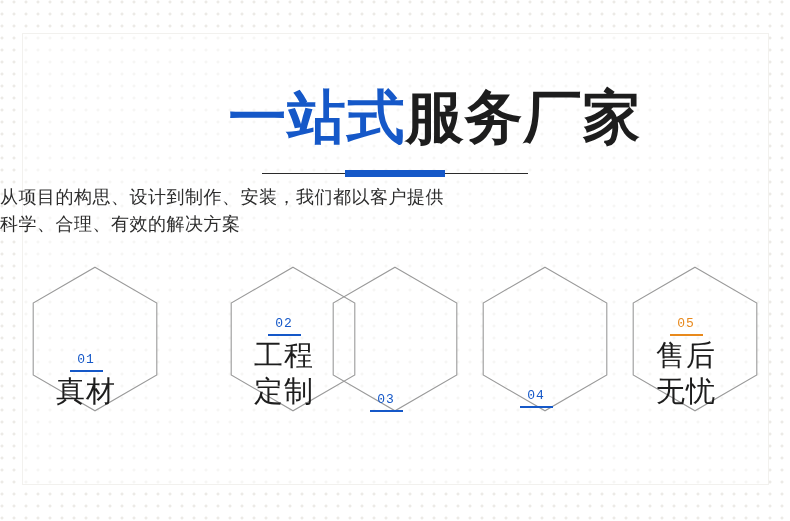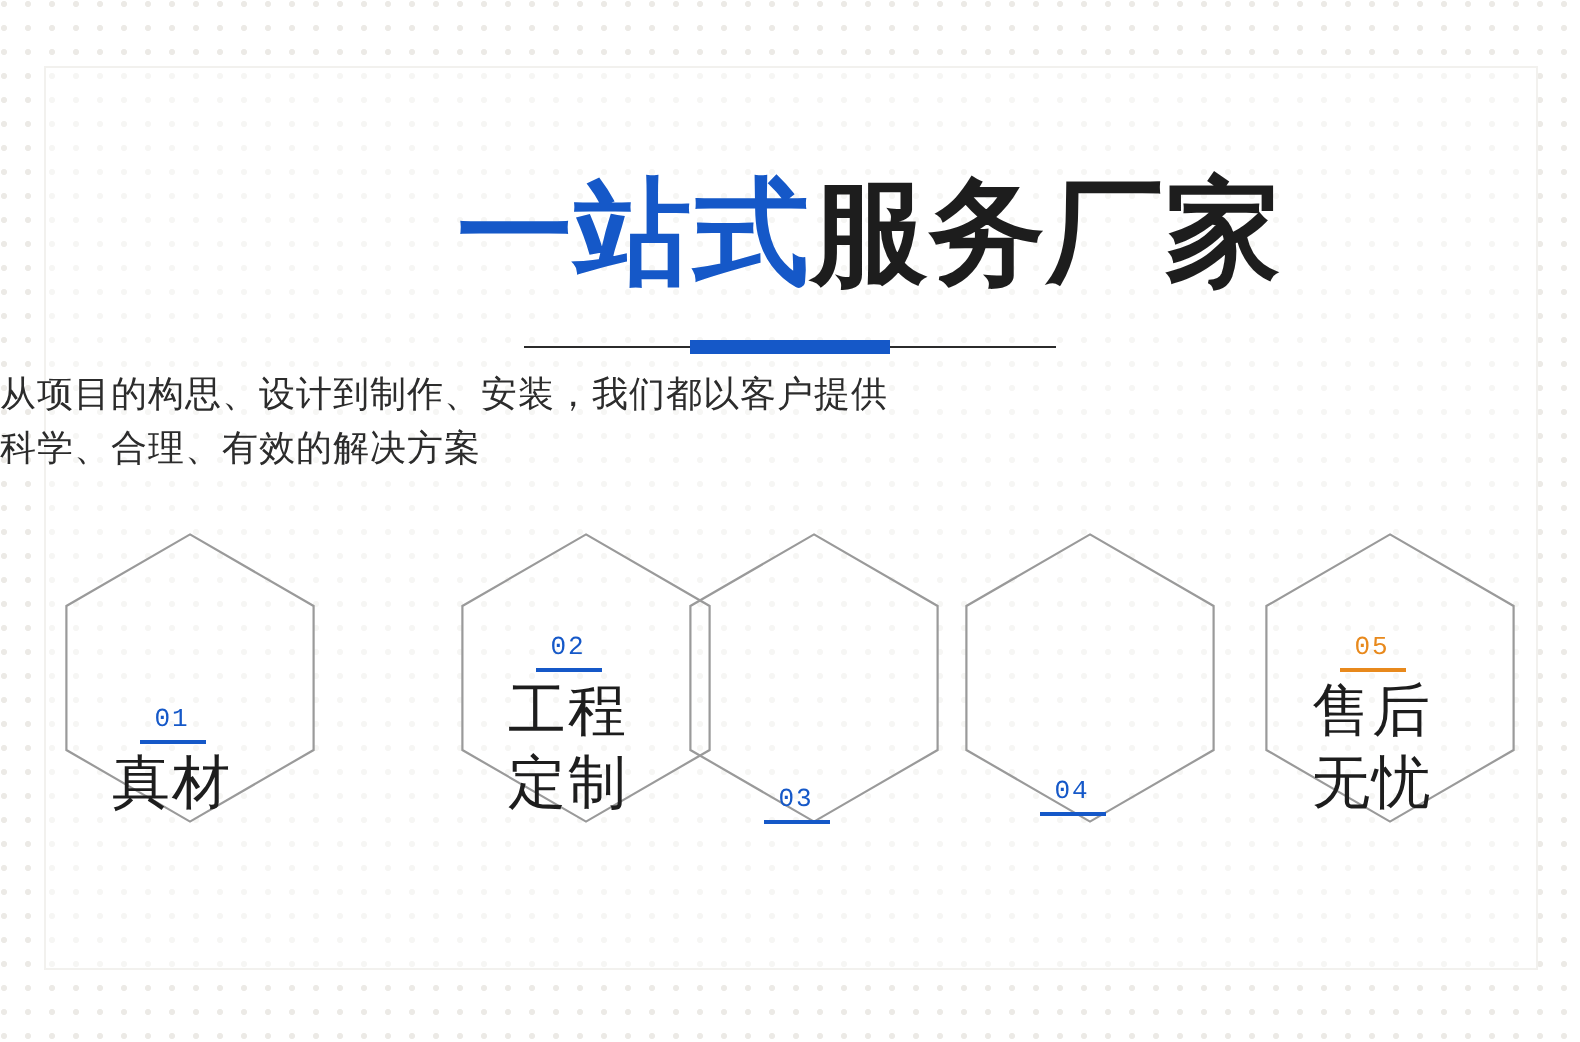--- a/index.html
+++ b/index.html
@@ -203,21 +203,21 @@
         </svg>
         <div class="hex-content">
           <div class="hex-num">02</div>
           <div class="hex-num-rule"></div>
           <div class="hex-label">
             <span>工程</span>
             <span>定制</span>
           </div>
         </div>
       </div>
-      <div class="hex" style="left: 344px;">
+      <div class="hex" style="left: 332px;">
         <svg width="126" height="146" viewBox="0 0 126 146" xmlns="http://www.w3.org/2000/svg">
           <polygon points="63,1.2 124.8,37 124.8,109 63,144.8 1.2,109 1.2,37" fill="none" stroke="#9a9a9a" stroke-width="1.1"></polygon>
         </svg>
         <div class="hex-content">
           <div class="hex-num">03</div>
           <div class="hex-num-rule"></div>
         </div>
       </div>
       <div class="hex" style="left: 482px;">
         <svg width="126" height="146" viewBox="0 0 126 146" xmlns="http://www.w3.org/2000/svg">

